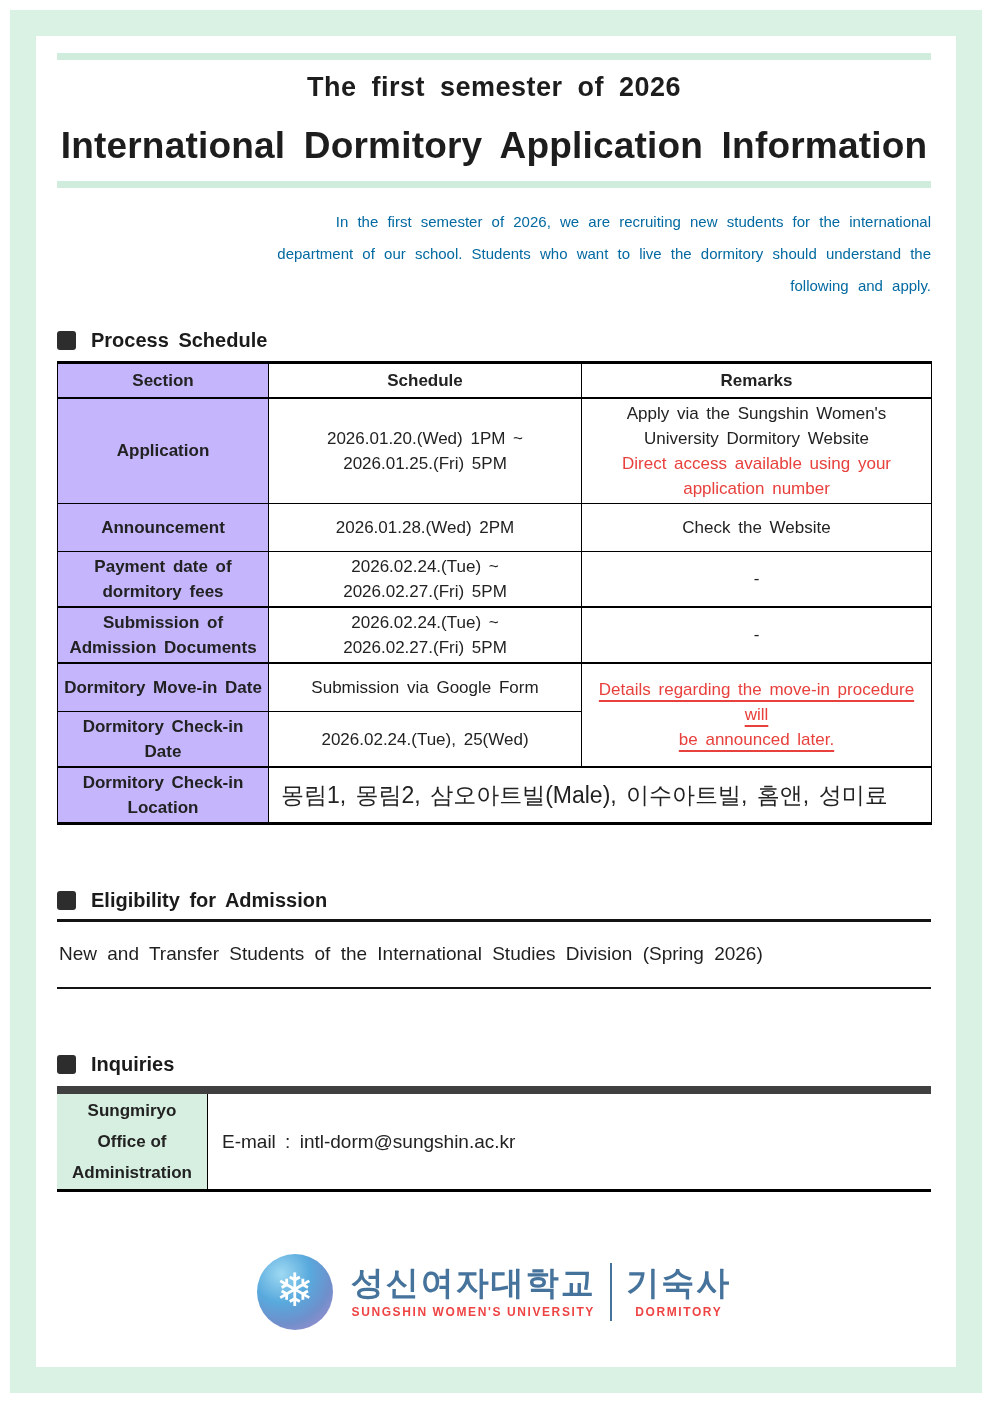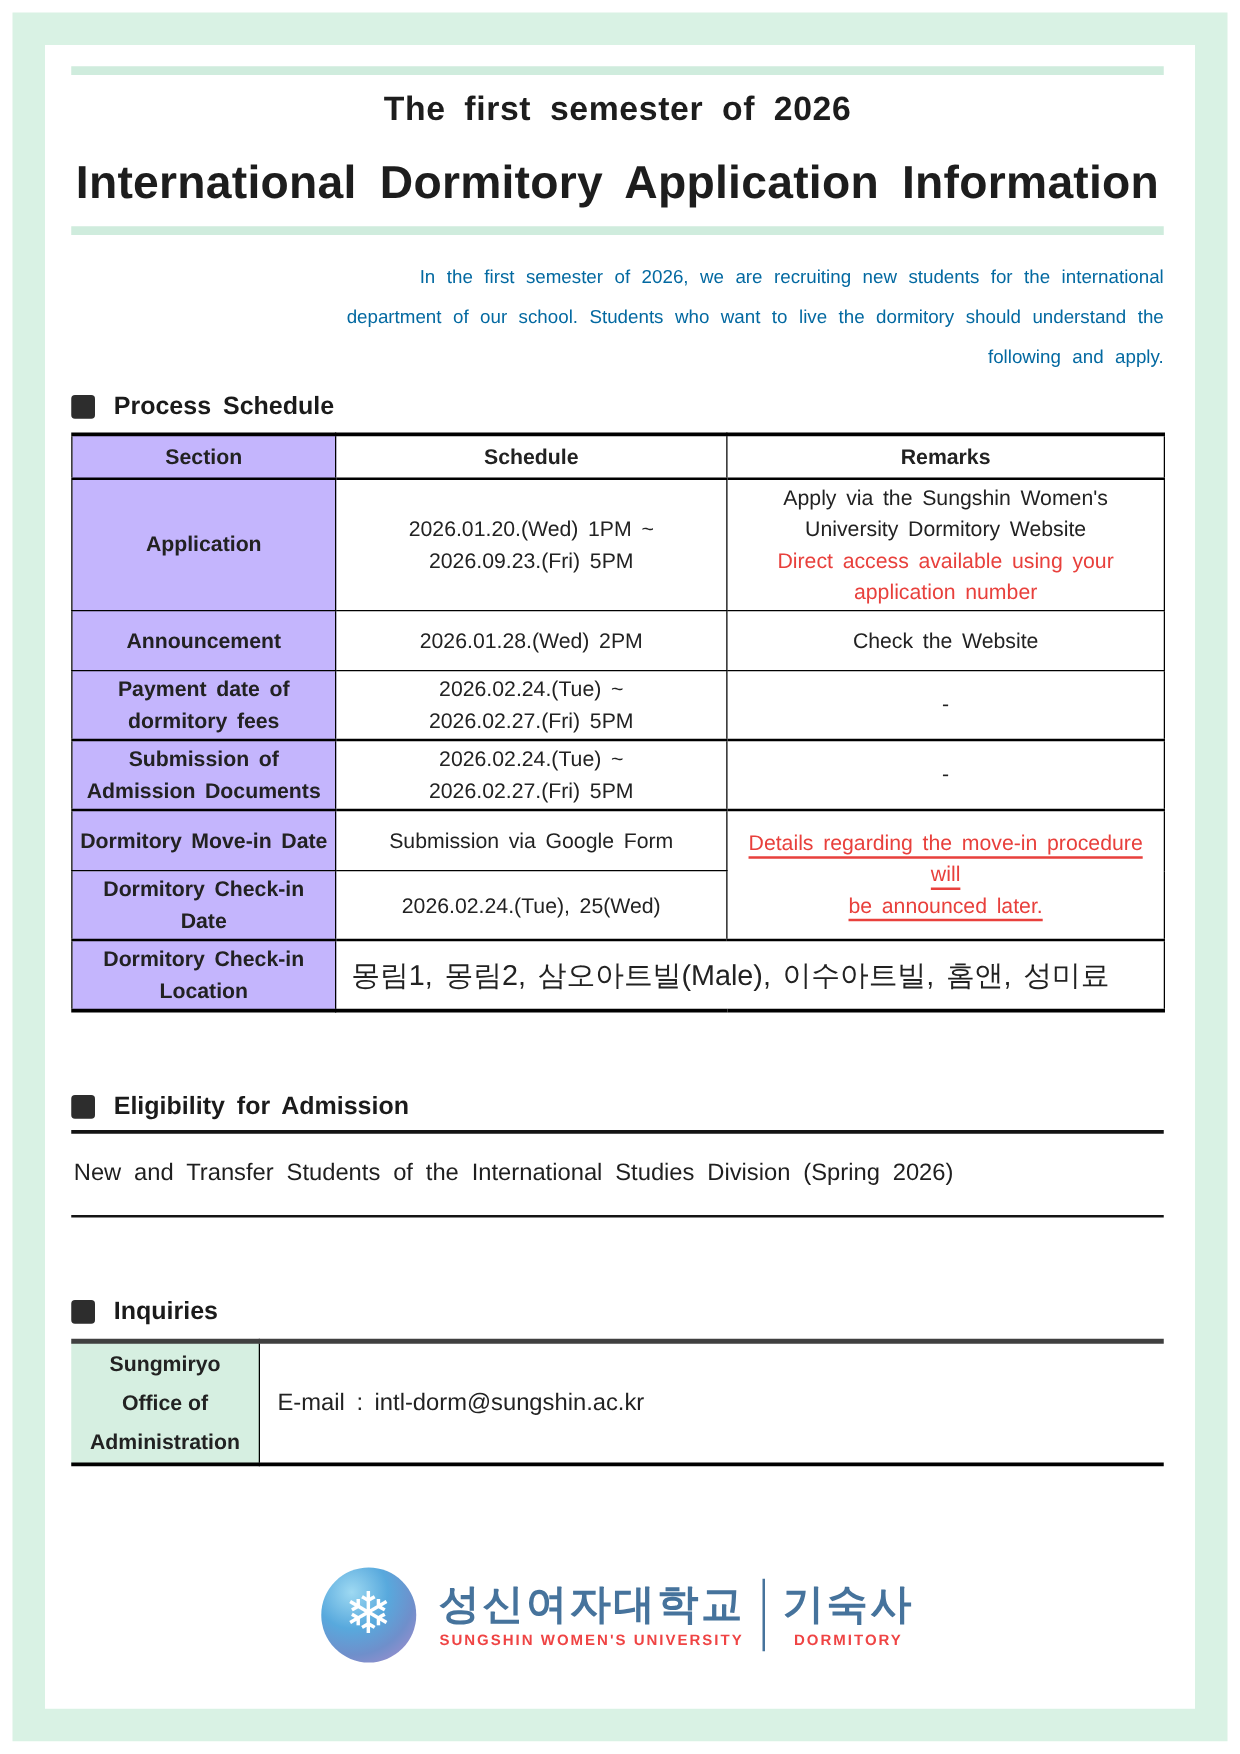--- a/index.html
+++ b/index.html
@@ -28,21 +28,21 @@
   .intro{
     font-size:15px;line-height:32px;text-align:right;margin-top:18px;
     word-spacing:5px;color:#0369a1;
   }
 
   .section-heading{
     display:flex;align-items:center;gap:15px;
     font-size:20px;font-weight:bold;color:#1b1b1b;word-spacing:4px;
   }
   .bullet{width:19px;height:19px;background:#2d2d2d;border-radius:3px;flex:0 0 auto;}
-  .h-process{margin-top:12px;}
+  .h-process{margin-top:27px;}
   .h-elig{margin-top:64px;}
   .h-inq{margin-top:64px;}
 
   table{border-collapse:collapse;table-layout:fixed;width:874px;}
   .schedule-table{
     margin-top:9px;font-size:17px;
     border-top:3px solid #000;border-bottom:3px solid #000;
   }
   .schedule-table td,.schedule-table th{
     border:1px solid #000;text-align:center;vertical-align:middle;
@@ -69,21 +69,21 @@
   }
   .loc-cell{text-align:left !important;padding-left:12px !important;font-size:23px;font-weight:normal;}
 
   .rule{border:none;border-top:3px solid #141414;margin:0;}
   .rule-thin{border-top:2.5px solid #141414;}
   .elig-rule{margin-top:7px;}
   .elig-text{font-size:19px;color:#1f1f1f;word-spacing:5px;padding:21px 2px 22px 2px;}
 
   .inq-table{
     margin-top:10px;font-size:17px;
-    border-top:4px solid #404040;border-bottom:3px solid #000;
+    border-top:8px solid #404040;border-bottom:3px solid #000;
   }
   .inq-table td{vertical-align:middle;}
   .inq-office{
     width:148px;background:#d6efe1;font-weight:bold;text-align:center;
     line-height:31px;height:92px;border-right:1.5px solid #000;
   }
   .inq-email{font-size:19px;text-align:left;padding-left:14px;word-spacing:4px;}
 
   .footer-logo{
     position:absolute;left:0;top:1218px;width:874px;
@@ -135,21 +135,21 @@
     <tbody>
         <tr class="head">
       <th class="mint">Section</th>
       <th>Schedule</th>
       <th>Remarks</th>
     </tr>
     <tr class="r-app">
       <td class="mint sec">Application</td>
       <td>
         <span class="line">2026.01.20.(Wed)  1PM ~</span>
-        <span class="line">2026.09.23.(Fri)  5PM</span>
+        <span class="line">2026.01.25.(Fri)  5PM</span>
       </td>
       <td>
         <span class="line">Apply via the Sungshin Women's</span>
         <span class="line">University Dormitory Website</span>
         <span class="line red">Direct access available using your</span>
         <span class="line red">application number</span>
       </td>
     </tr>
     <tr class="r-ann">
       <td class="mint sec">Announcement</td>

